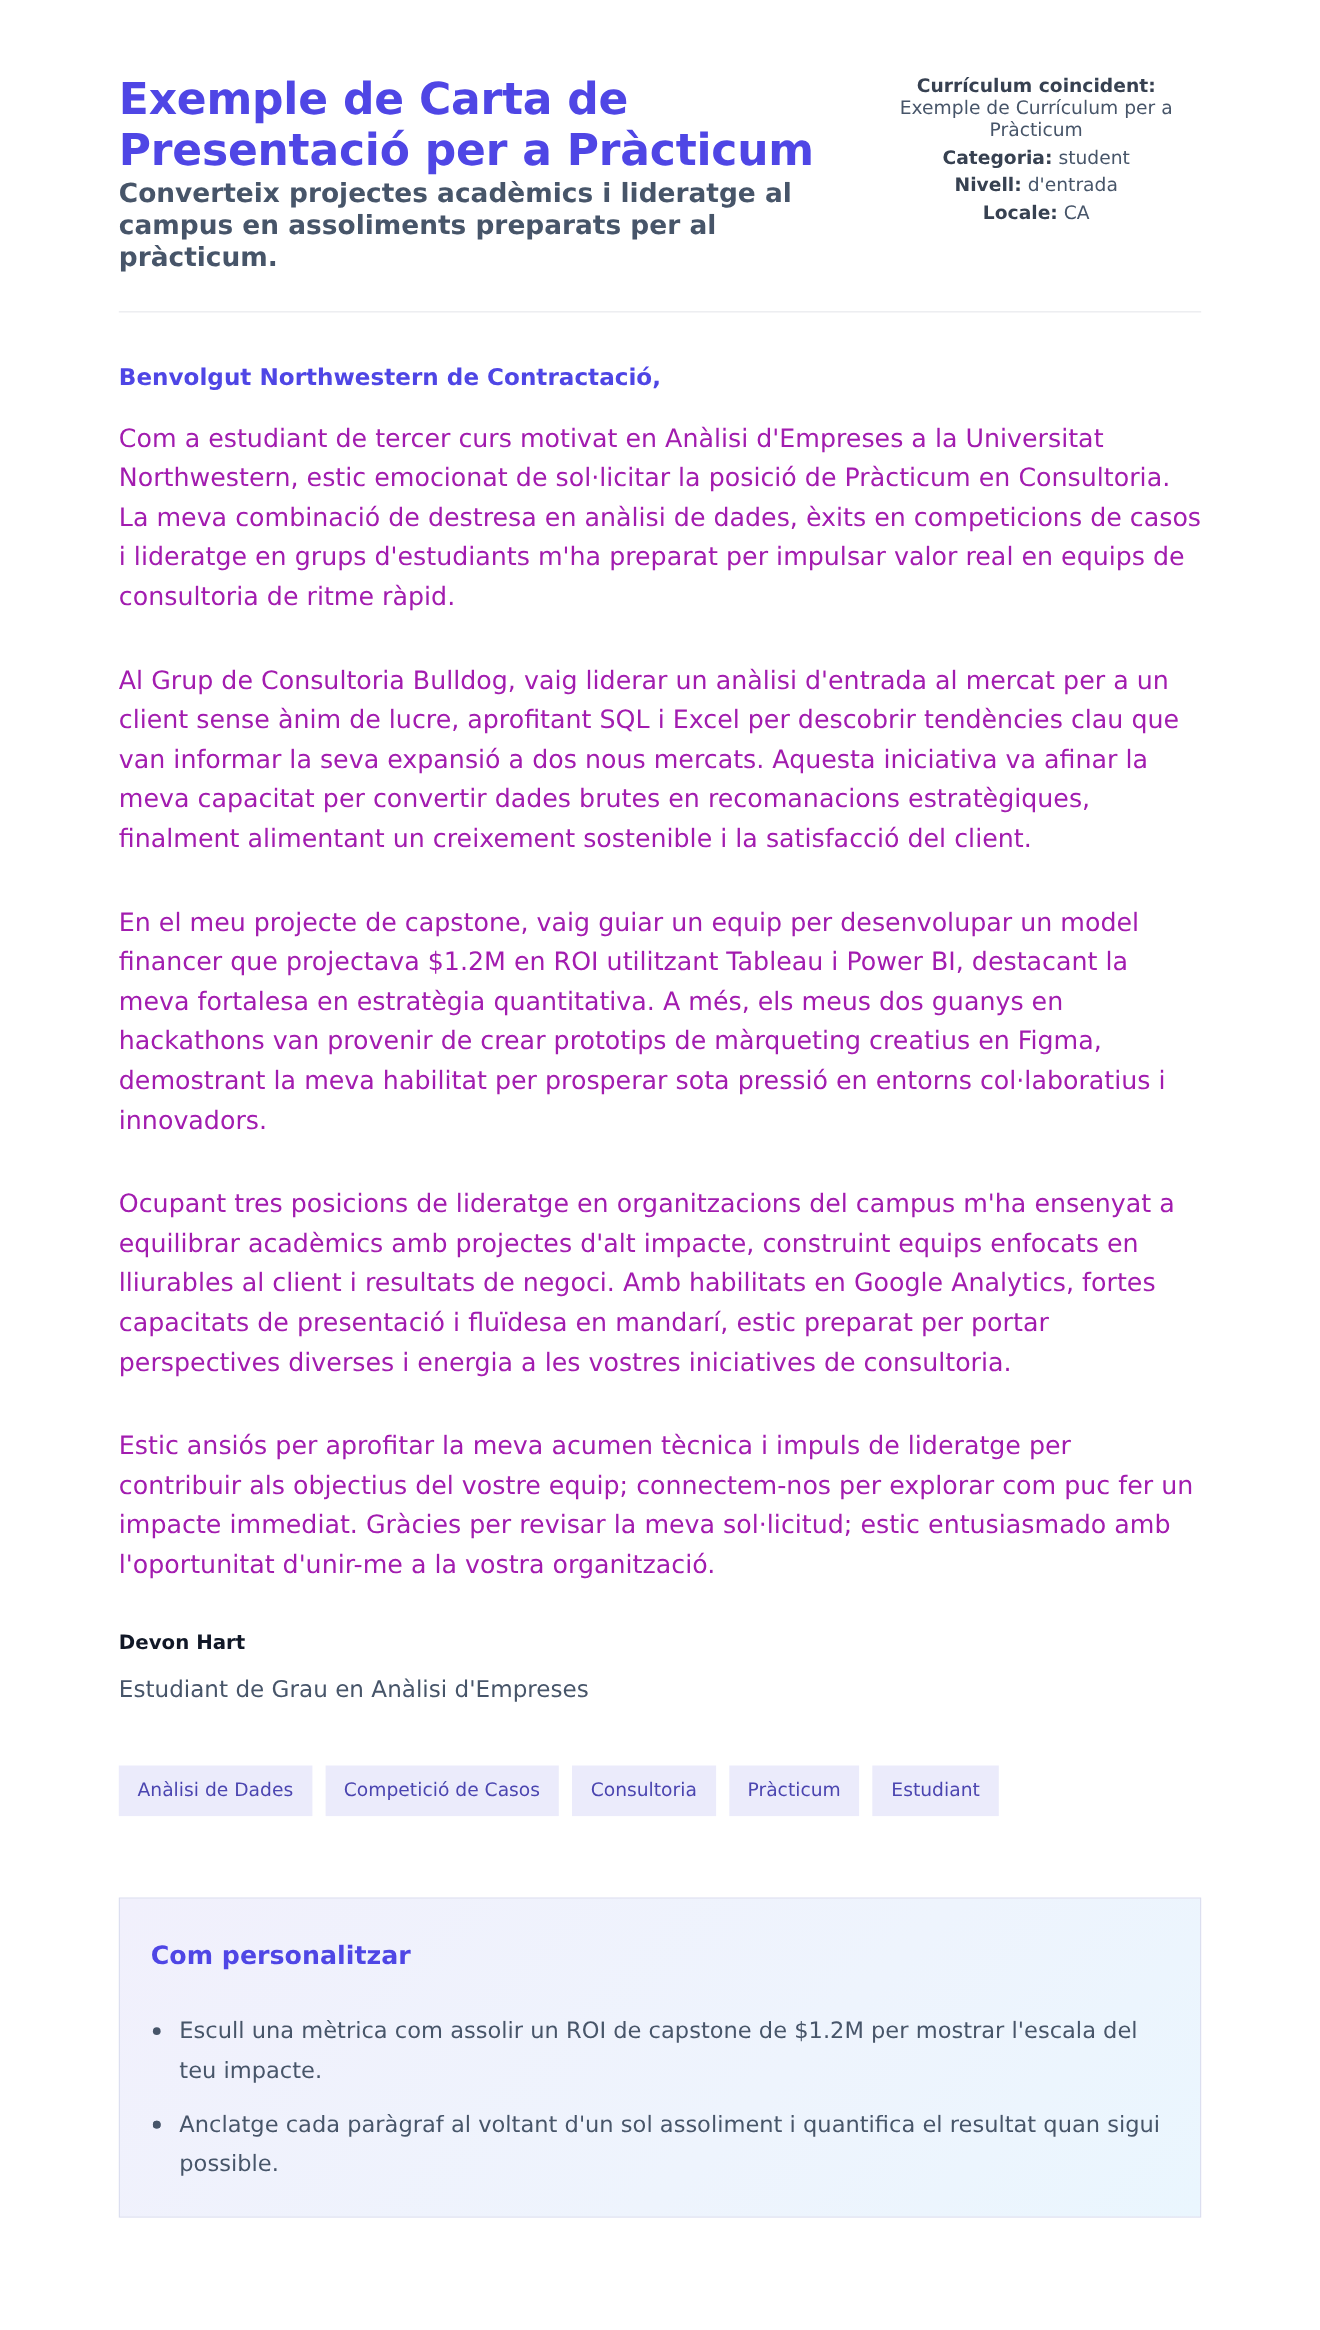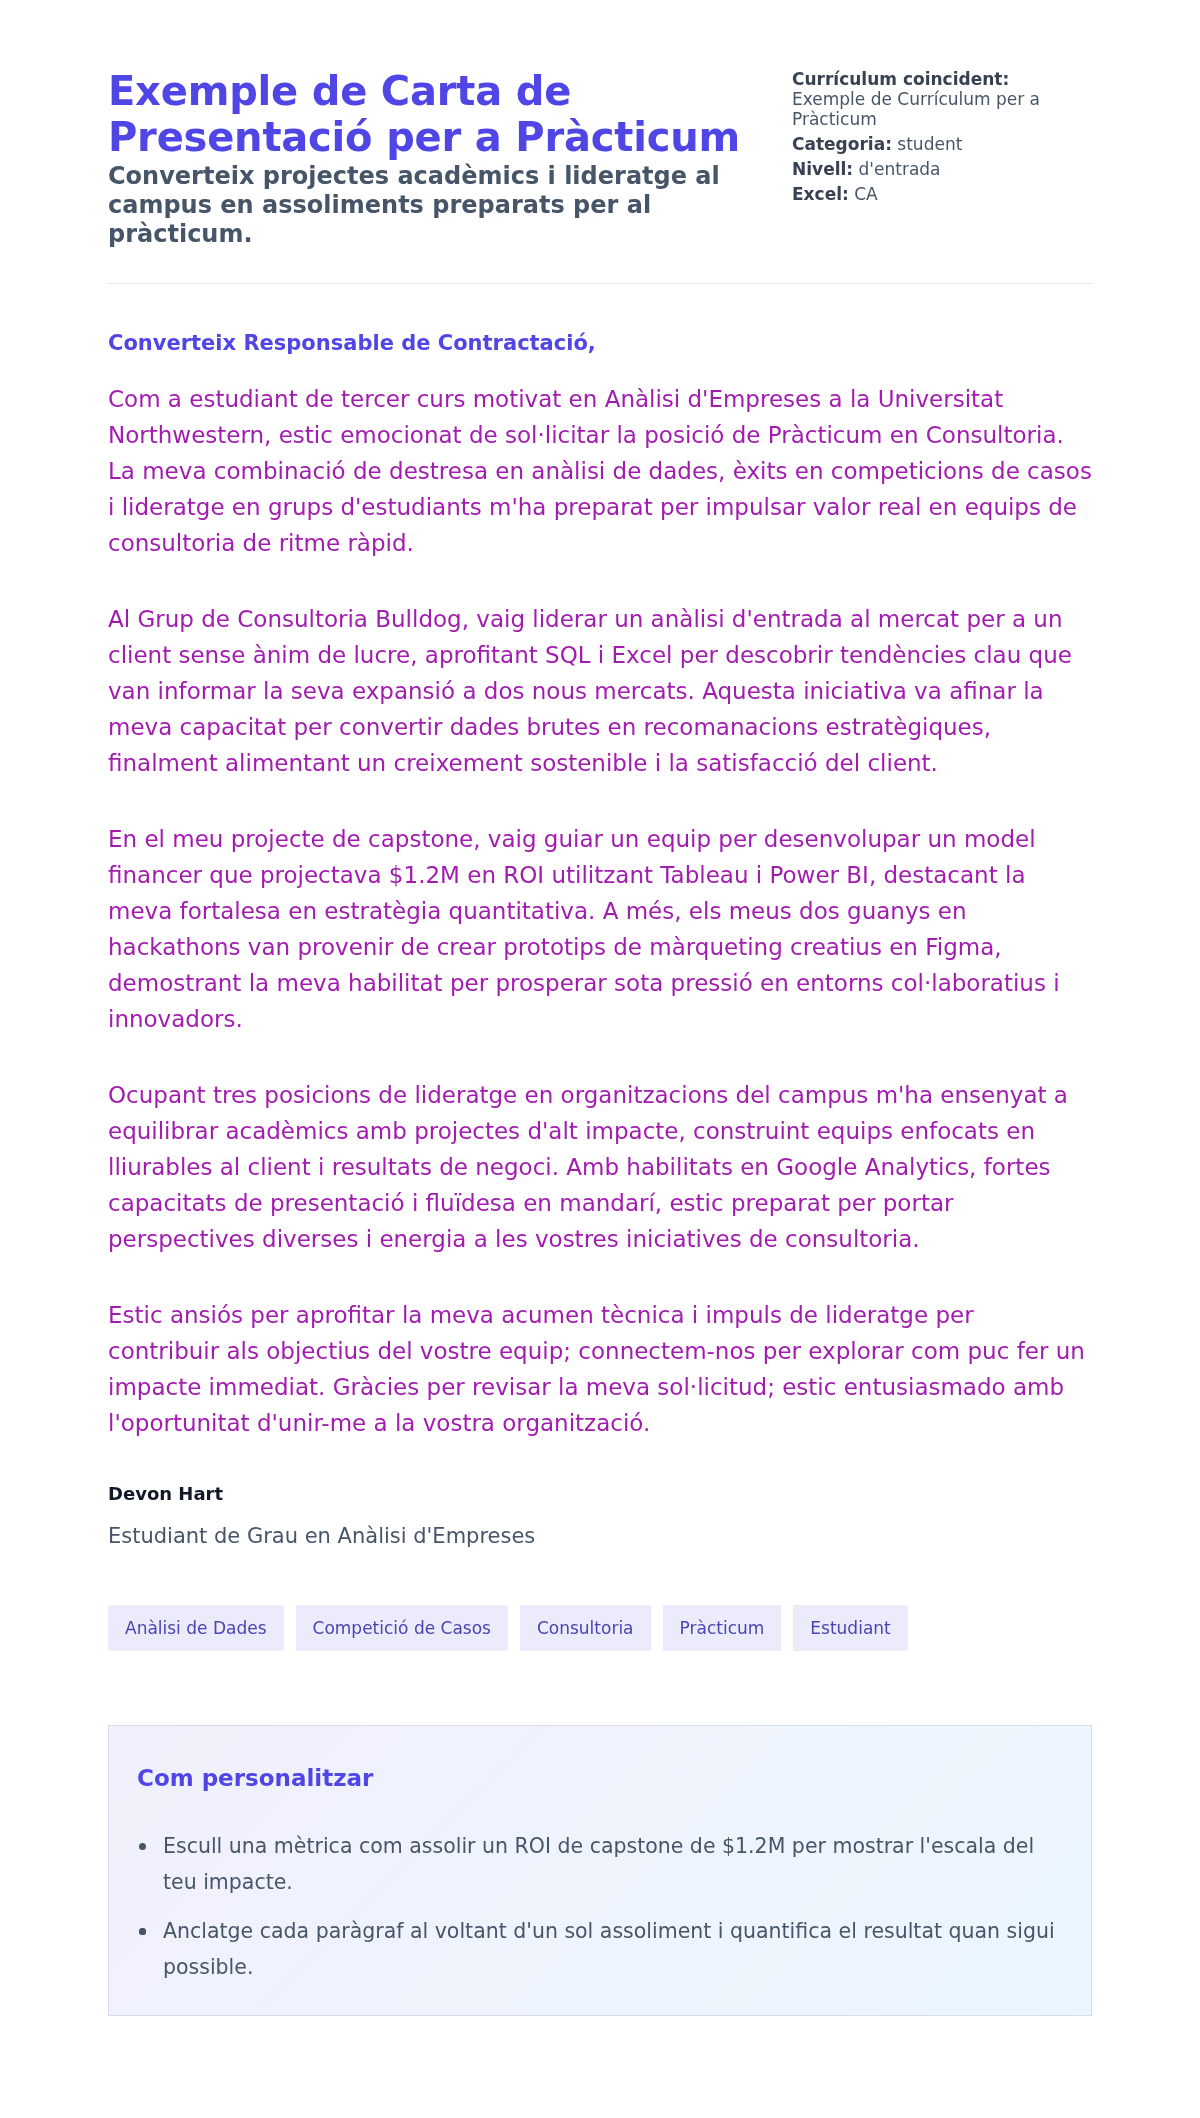--- a/index.html
+++ b/index.html
@@ -31,21 +31,21 @@
     }
     .subtitle {
       font-size: 24px;
       line-height: 29px;
       font-weight: bold;
       color: #475569;
       margin-top: 2px;
     }
     .meta {
       width: 300px;
-      text-align: left;
+      text-align: center;
       font-size: 17px;
       color: #475569;
       line-height: 20px;
       margin-top: 1px;
     }
     .meta-row { margin-bottom: 5px; }
     .meta-row .meta-label { font-weight: bold; color: #374151; }
 
     .letter { padding-top: 46px; }
     .salutation {
@@ -137,28 +137,28 @@
       </div>
       <div class="meta-row">
         <span class="meta-label">Categoria:</span>
         <span>student</span>
       </div>
       <div class="meta-row">
         <span class="meta-label">Nivell:</span>
         <span>d'entrada</span>
       </div>
       <div class="meta-row">
-        <span class="meta-label">Excel:</span>
+        <span class="meta-label">Locale:</span>
         <span>CA</span>
       </div>
     </div>
   </header>
 
   <section class="letter">
-    <p class="salutation">Converteix Responsable de Contractació,</p>
+    <p class="salutation">Benvolgut Northwestern de Contractació,</p>
     <p class="para">Com a estudiant de tercer curs motivat en Anàlisi d'Empreses a la Universitat Northwestern, estic emocionat de sol·licitar la posició de Pràcticum en Consultoria. La meva combinació de destresa en anàlisi de dades, èxits en competicions de casos i lideratge en grups d'estudiants m'ha preparat per impulsar valor real en equips de consultoria de ritme ràpid.</p>
     <p class="para">Al Grup de Consultoria Bulldog, vaig liderar un anàlisi d'entrada al mercat per a un client sense ànim de lucre, aprofitant SQL i Excel per descobrir tendències clau que van informar la seva expansió a dos nous mercats. Aquesta iniciativa va afinar la meva capacitat per convertir dades brutes en recomanacions estratègiques, finalment alimentant un creixement sostenible i la satisfacció del client.</p>
     <p class="para">En el meu projecte de capstone, vaig guiar un equip per desenvolupar un model financer que projectava $1.2M en ROI utilitzant Tableau i Power BI, destacant la meva fortalesa en estratègia quantitativa. A més, els meus dos guanys en hackathons van provenir de crear prototips de màrqueting creatius en Figma, demostrant la meva habilitat per prosperar sota pressió en entorns col·laboratius i innovadors.</p>
     <p class="para">Ocupant tres posicions de lideratge en organitzacions del campus m'ha ensenyat a equilibrar acadèmics amb projectes d'alt impacte, construint equips enfocats en lliurables al client i resultats de negoci. Amb habilitats en Google Analytics, fortes capacitats de presentació i fluïdesa en mandarí, estic preparat per portar perspectives diverses i energia a les vostres iniciatives de consultoria.</p>
     <p class="para">Estic ansiós per aprofitar la meva acumen tècnica i impuls de lideratge per contribuir als objectius del vostre equip; connectem-nos per explorar com puc fer un impacte immediat. Gràcies per revisar la meva sol·licitud; estic entusiasmado amb l'oportunitat d'unir-me a la vostra organització.</p>
 
     <div class="signature">
       <div class="sig-name">Devon Hart</div>
       <div class="sig-title">Estudiant de Grau en Anàlisi d'Empreses</div>
     </div>

